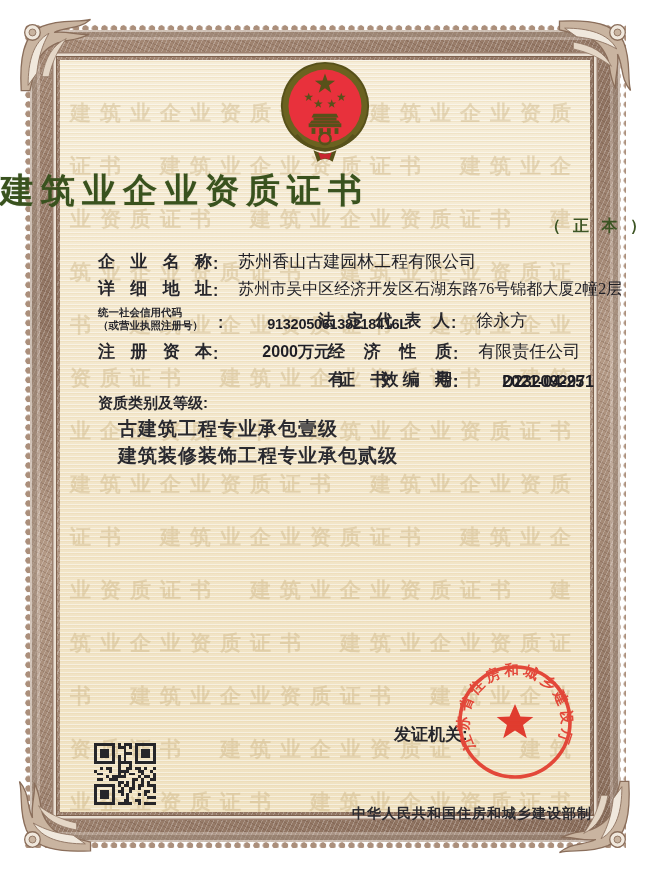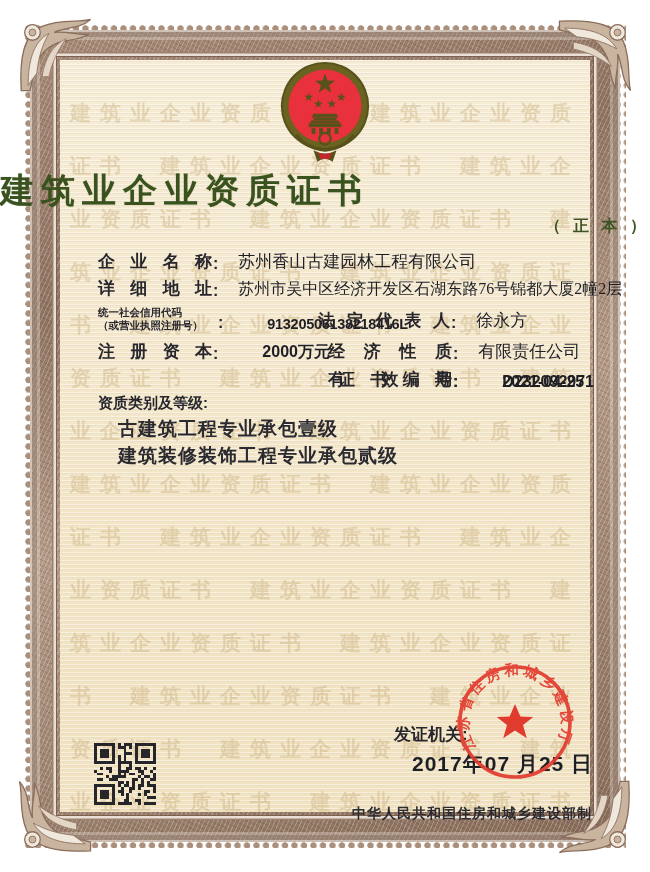--- a/index.html
+++ b/index.html
@@ -179,21 +179,20 @@
 
     <div class="qual-heading">
       <span>资质类别及等级</span><span>:</span>
     </div>
     <div class="qual-item" style="top:416px;">古建筑工程专业承包壹级</div>
     <div class="qual-item" style="top:443px;">建筑装修装饰工程专业承包贰级</div>
 
     <div class="issuer-label">
       <span>发证机关</span><span>:</span>
     </div>
-    <div class="issue-date">2017年07 月25 日</div>
 
     <div class="seal">
       <svg viewBox="0 0 122 124">
         <circle cx="61" cy="62" r="55" fill="none" stroke="#e23b2e" stroke-width="3.6"></circle>
         <path d="M61,44 l5.4,12.6 12.9,0.4 -10.3,8 3.8,13.2 -11.8,-7.6 -11.8,7.6 3.8,-13.2 -10.3,-8 12.9,-0.4 Z" fill="#df2e22"></path>
         <path id="sealArc" d="M 22.5,89 A 47,47 0 1 1 99.5,89" fill="none"></path>
         <text font-size="14.5" font-weight="700" fill="#e23b2e" letter-spacing="3.5" font-family="Liberation Sans, DejaVu Sans, sans-serif">
           <textPath href="#sealArc" startOffset="2" textLength="198" lengthAdjust="spacingAndGlyphs">江苏省住房和城乡建设厅</textPath>
         </text>
       </svg>

